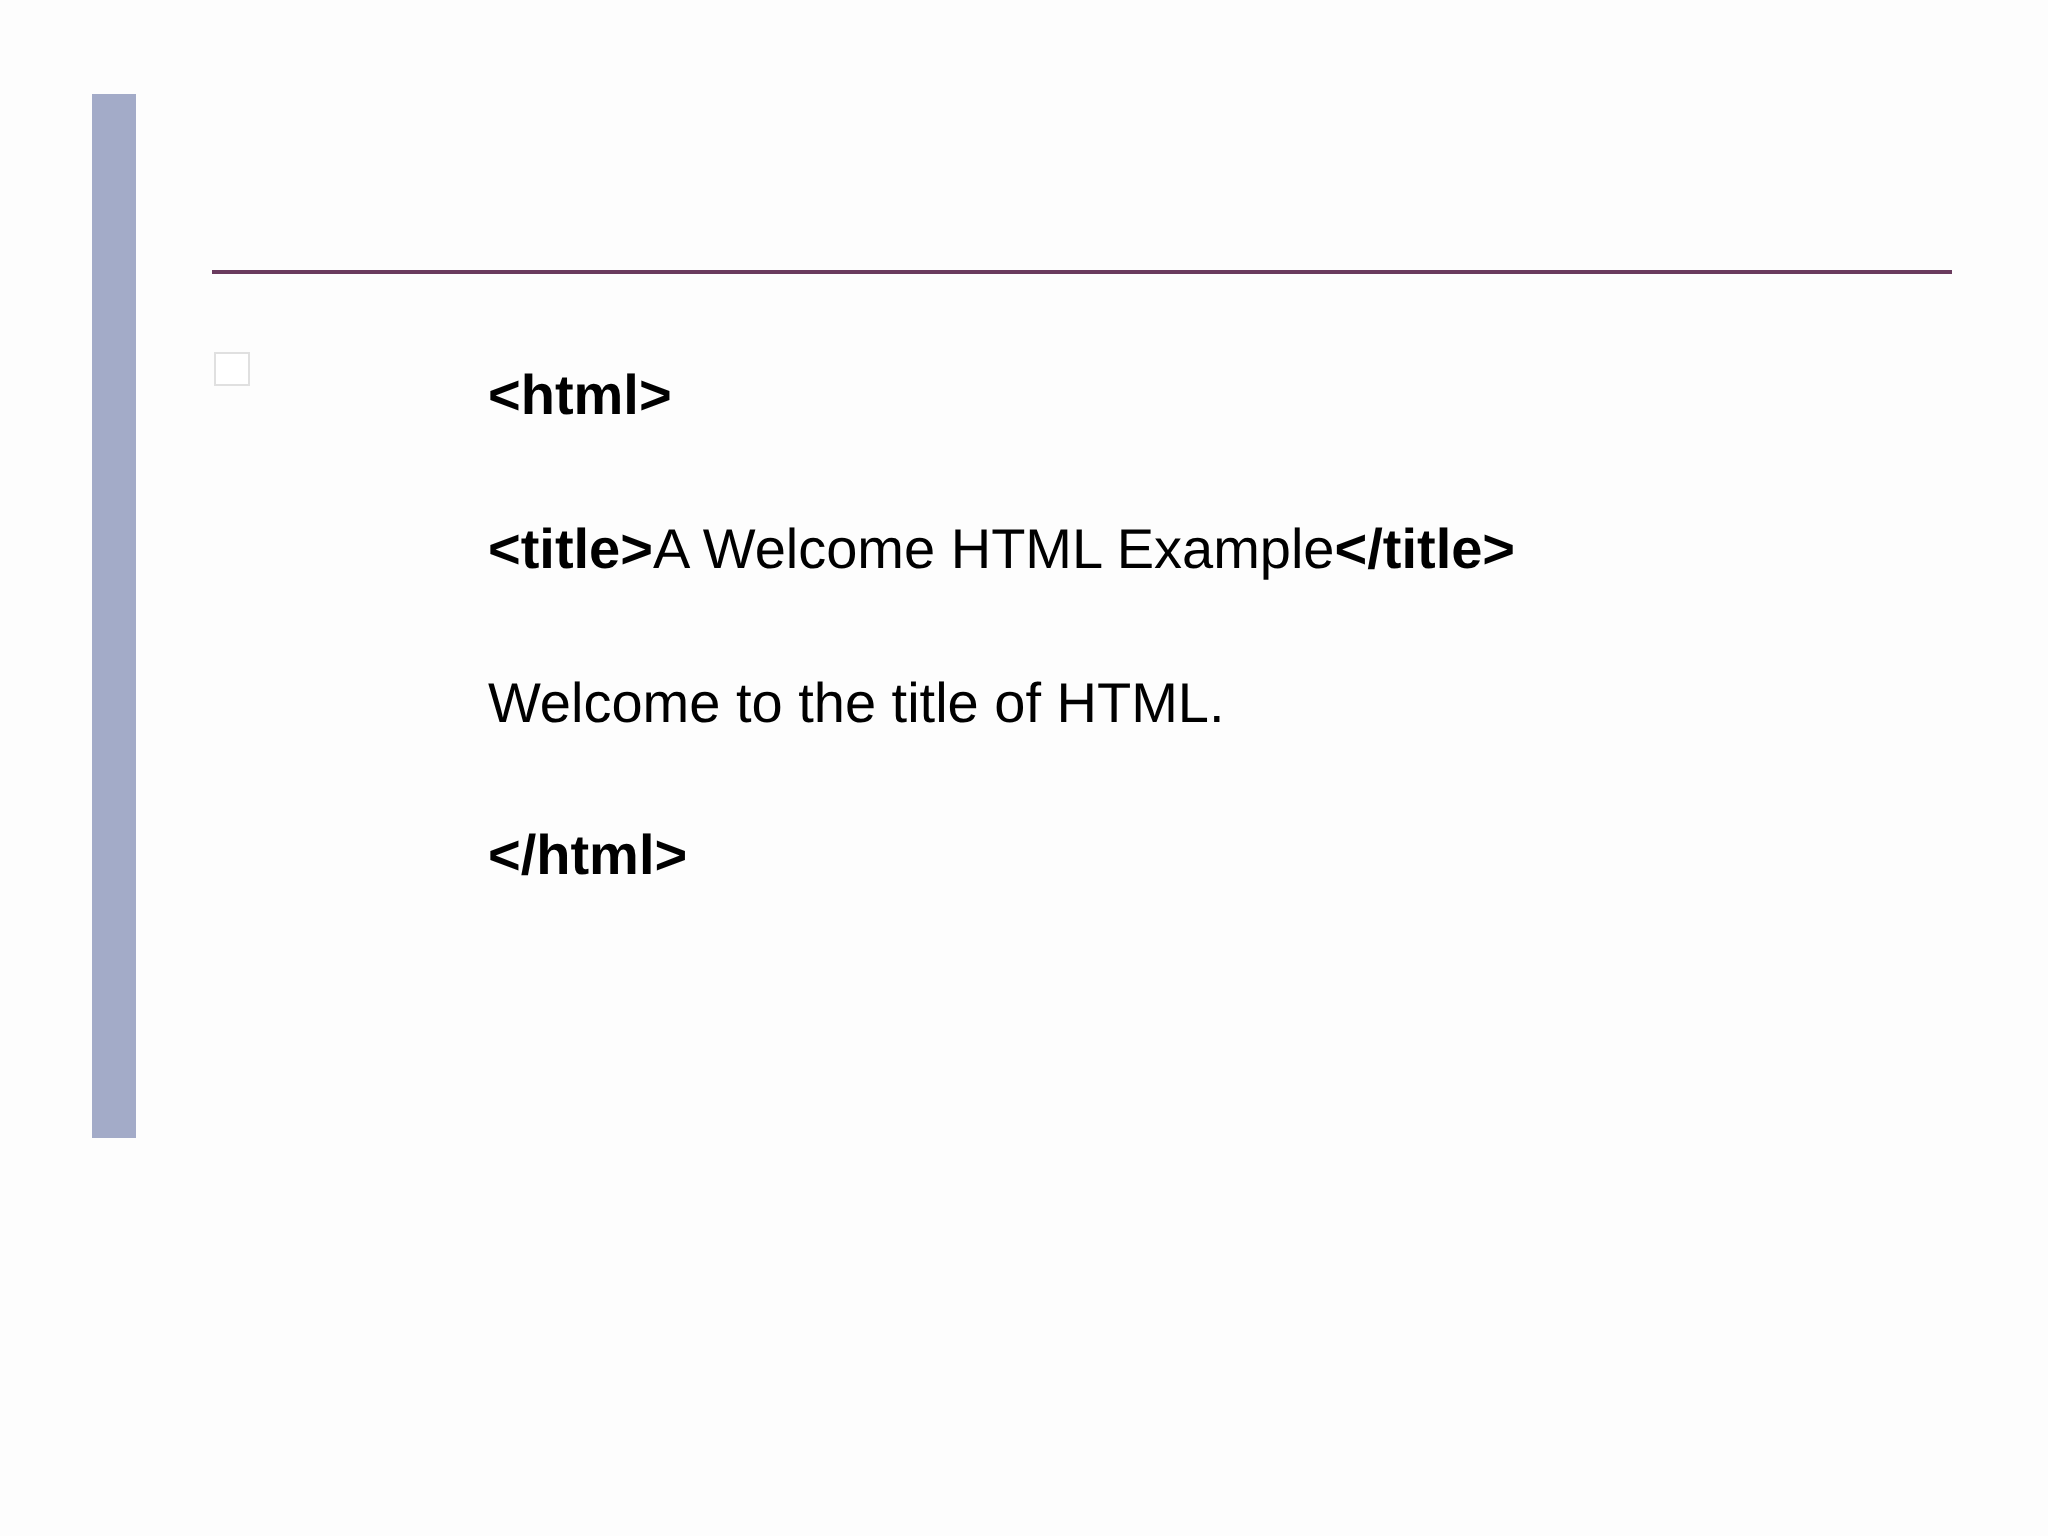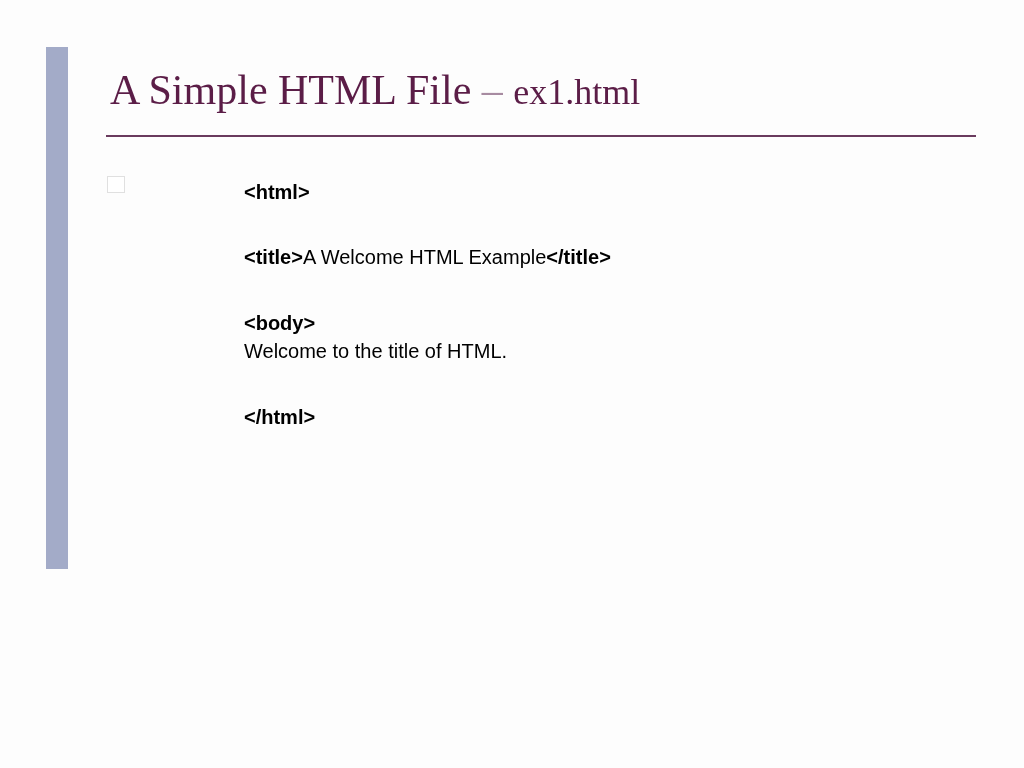--- a/index.html
+++ b/index.html
@@ -54,21 +54,21 @@
     top: 135px;
     width: 870px;
     height: 2px;
     background: #6a3b5e;
   }
 
   .code-block {
     position: absolute;
     left: 244px;
     top: 178px;
-    font-size: 20px;
+    font-size: 28px;
     line-height: 1.42;
     color: #000000;
   }
 
   .code-line {
     display: block;
     white-space: pre;
   }
 
   .b { font-weight: bold; }
@@ -87,30 +87,26 @@
 </style>
 </head>
 <body>
 
 <div class="slide">
 
   <div class="left-bar"></div>
 
   <div class="small-box"></div>
 
-  <div class="title-wrap">
-    <span class="title-main">A Simple HTML File </span><span class="title-dash">– </span><span class="title-sub">ex1.html</span>
-  </div>
 
   <div class="underline"></div>
 
   <div class="code-block">
     <span class="code-line"><span class="b">&lt;html&gt;</span></span>
     <span class="code-line blank"></span>
     <span class="code-line"><span class="b">&lt;title&gt;</span><span>A Welcome HTML Example</span><span class="b">&lt;/title&gt;</span></span>
     <span class="code-line blank"></span>
-    <span class="code-line"><span class="b">&lt;body&gt;</span></span>
     <span class="code-line"><span>Welcome to the title of HTML.</span></span>
     <span class="code-line blank"></span>
     <span class="code-line"><span class="b">&lt;/html&gt;</span></span>
   </div>
 
 </div>
 
 </body></html>

